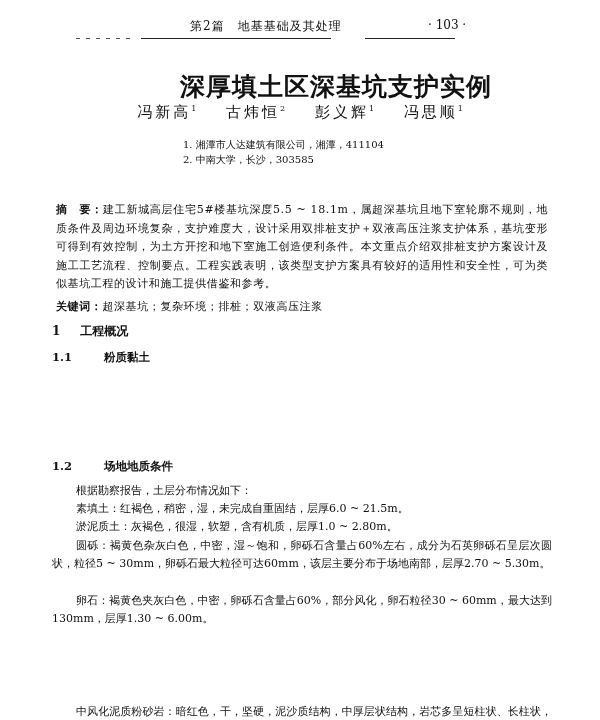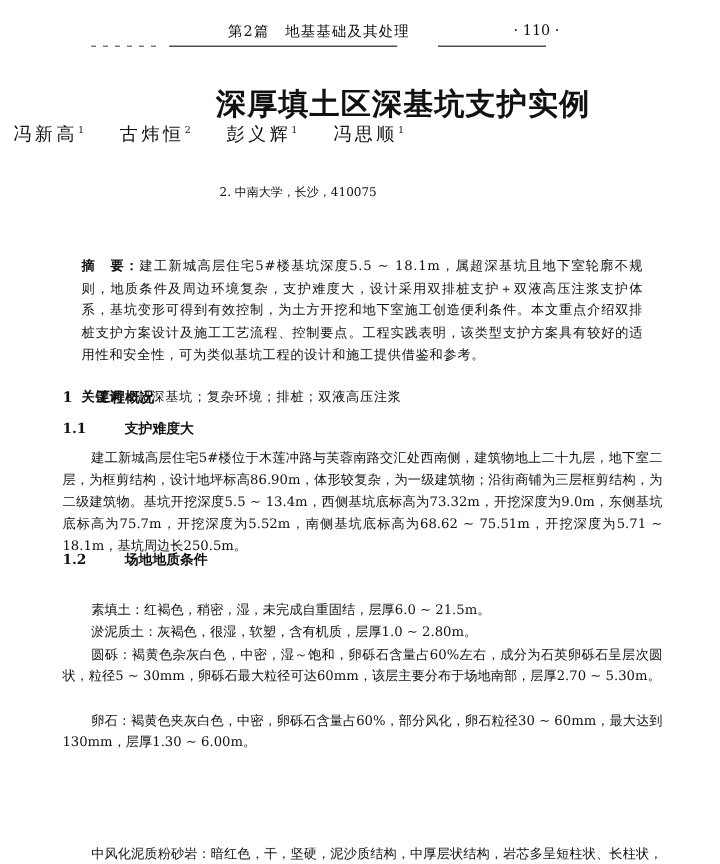--- a/index.html
+++ b/index.html
@@ -22,33 +22,33 @@
     .run-head .rule-b { position: absolute; left: 365px; top: 26px; width: 90px; height: 1px; background: #222; }
     .run-head .dash { position: absolute; left: 76px; top: 26px; width: 58px; height: 1px;
       background: repeating-linear-gradient(90deg,#555 0 4px,transparent 4px 10px); }
 
     
     .title {
       position: absolute; top: 70px; left: 0; width: 600px; text-align: center;
       font-size: 25px; font-weight: bold; letter-spacing: 1px; padding-left: 36px;
     }
     .authors {
-      position: absolute; top: 103px; left: 0; width: 600px; text-align: left;
+      position: absolute; top: 103px; left: 0; width: 600px; text-align: center;
       font-size: 15px; letter-spacing: 3px;
     }
     .authors .au { margin: 0 11px; }
     .authors sup { font-size: 8px; letter-spacing: 0; vertical-align: super; }
     .aff { position: absolute; left: 183px; font-size: 10px; }
     .aff1 { top: 138px; }
     .aff2 { top: 153px; }
 
     
     .abstract { position: absolute; left: 52px; top: 197px; width: 500px; font-size: 11px; line-height: 18.5px; }
     .abstract .lbl { font-weight: bold; }
-    .abstract p { margin: 16px; text-align: justify; letter-spacing: 0.6px; }
+    .abstract p { margin: 4px; text-align: justify; letter-spacing: 0.6px; }
     .kw { margin-top: 0; }
 
     
     .sec { position: absolute; font-weight: bold; font-size: 12px; }
     .sec1 { left: 52px; top: 323px; }
     .sec1 .num { margin-right: 20px; }
     .sub { position: absolute; font-weight: bold; font-size: 11.5px; }
     .sub .num { margin-right: 32px; }
     .sub11 { left: 52px; top: 350px; }
     .sub12 { left: 52px; top: 459px; }
@@ -66,53 +66,54 @@
     .p8 { top: 666px; }
     .p9 { top: 703px; }
   </style>
 </head>
 <body>
 
 <div class="page">
 
   <div class="run-head">
     <span class="chapter">第2篇　地基基础及其处理</span>
-    <span class="pno">· 110 ·</span>
+    <span class="pno">· 103 ·</span>
     <div class="dash"></div>
     <div class="rule-a"></div>
     <div class="rule-b"></div>
   </div>
 
   <div class="title">深厚填土区深基坑支护实例</div>
 
   <div class="authors">
     <span class="au"><span>冯新高</span><sup>1</sup></span>
     <span class="au"><span>古炜恒</span><sup>2</sup></span>
     <span class="au"><span>彭义辉</span><sup>1</sup></span>
     <span class="au"><span>冯思顺</span><sup>1</sup></span>
   </div>
 
-  <div class="aff aff2">2. 中南大学，长沙，410075</div>
+  <div class="aff aff1">1. 湘潭市人达建筑有限公司，湘潭，411104</div>
+  <div class="aff aff2">2. 中南大学，长沙，303585</div>
 
   <div class="abstract">
     <p><span class="lbl">摘　要：</span><span>建工新城高层住宅5#楼基坑深度5.5 ~ 18.1m，属超深基坑且地下室轮廓不规则，地质条件及周边环境复杂，支护难度大，设计采用双排桩支护＋双液高压注浆支护体系，基坑变形可得到有效控制，为土方开挖和地下室施工创造便利条件。本文重点介绍双排桩支护方案设计及施工工艺流程、控制要点。工程实践表明，该类型支护方案具有较好的适用性和安全性，可为类似基坑工程的设计和施工提供借鉴和参考。</span></p>
     <p class="kw"><span class="lbl">关键词：</span><span>超深基坑；复杂环境；排桩；双液高压注浆</span></p>
   </div>
 
   <div class="sec sec1">
     <span class="num">1</span><span>工程概况</span>
   </div>
 
   <div class="sub sub11">
-    <span class="num">1.1</span><span>支护难度大</span>
+    <span class="num">1.1</span><span>粉质黏土</span>
   </div>
-  <p class="para ind p1">建工新城高层住宅5#楼位于木莲冲路与芙蓉南路交汇处西南侧，建筑物地上二十九层，地下室二层，为框剪结构，设计地坪标高86.90m，体形较复杂，为一级建筑物；沿街商铺为三层框剪结构，为二级建筑物。基坑开挖深度5.5 ~ 13.4m，西侧基坑底标高为73.32m，开挖深度为9.0m，东侧基坑底标高为75.7m，开挖深度为5.52m，南侧基坑底标高为68.62 ~ 75.51m，开挖深度为5.71 ~ 18.1m，基坑周边长250.5m。</p>
 
   <div class="sub sub12">
     <span class="num">1.2</span><span>场地地质条件</span>
   </div>
+  <p class="para ind p2">根据勘察报告，土层分布情况如下：</p>
   <p class="para ind p3">素填土：红褐色，稍密，湿，未完成自重固结，层厚6.0 ~ 21.5m。</p>
   <p class="para ind p4">淤泥质土：灰褐色，很湿，软塑，含有机质，层厚1.0 ~ 2.80m。</p>
   <p class="para ind p5">圆砾：褐黄色杂灰白色，中密，湿～饱和，卵砾石含量占60%左右，成分为石英卵砾石呈层次圆状，粒径5 ~ 30mm，卵砾石最大粒径可达60mm，该层主要分布于场地南部，层厚2.70 ~ 5.30m。</p>
   <p class="para ind p6">卵石：褐黄色夹灰白色，中密，卵砾石含量占60%，部分风化，卵石粒径30 ~ 60mm，最大达到130mm，层厚1.30 ~ 6.00m。</p>
   <p class="para ind p9">中风化泥质粉砂岩：暗红色，干，坚硬，泥沙质结构，中厚层状结构，岩芯多呈短柱状、长柱状，较完整，风化裂隙不甚发育，岩块用手难折断，下部解性及磨肤性</p>
 
 </div>
 
 </body></html>

